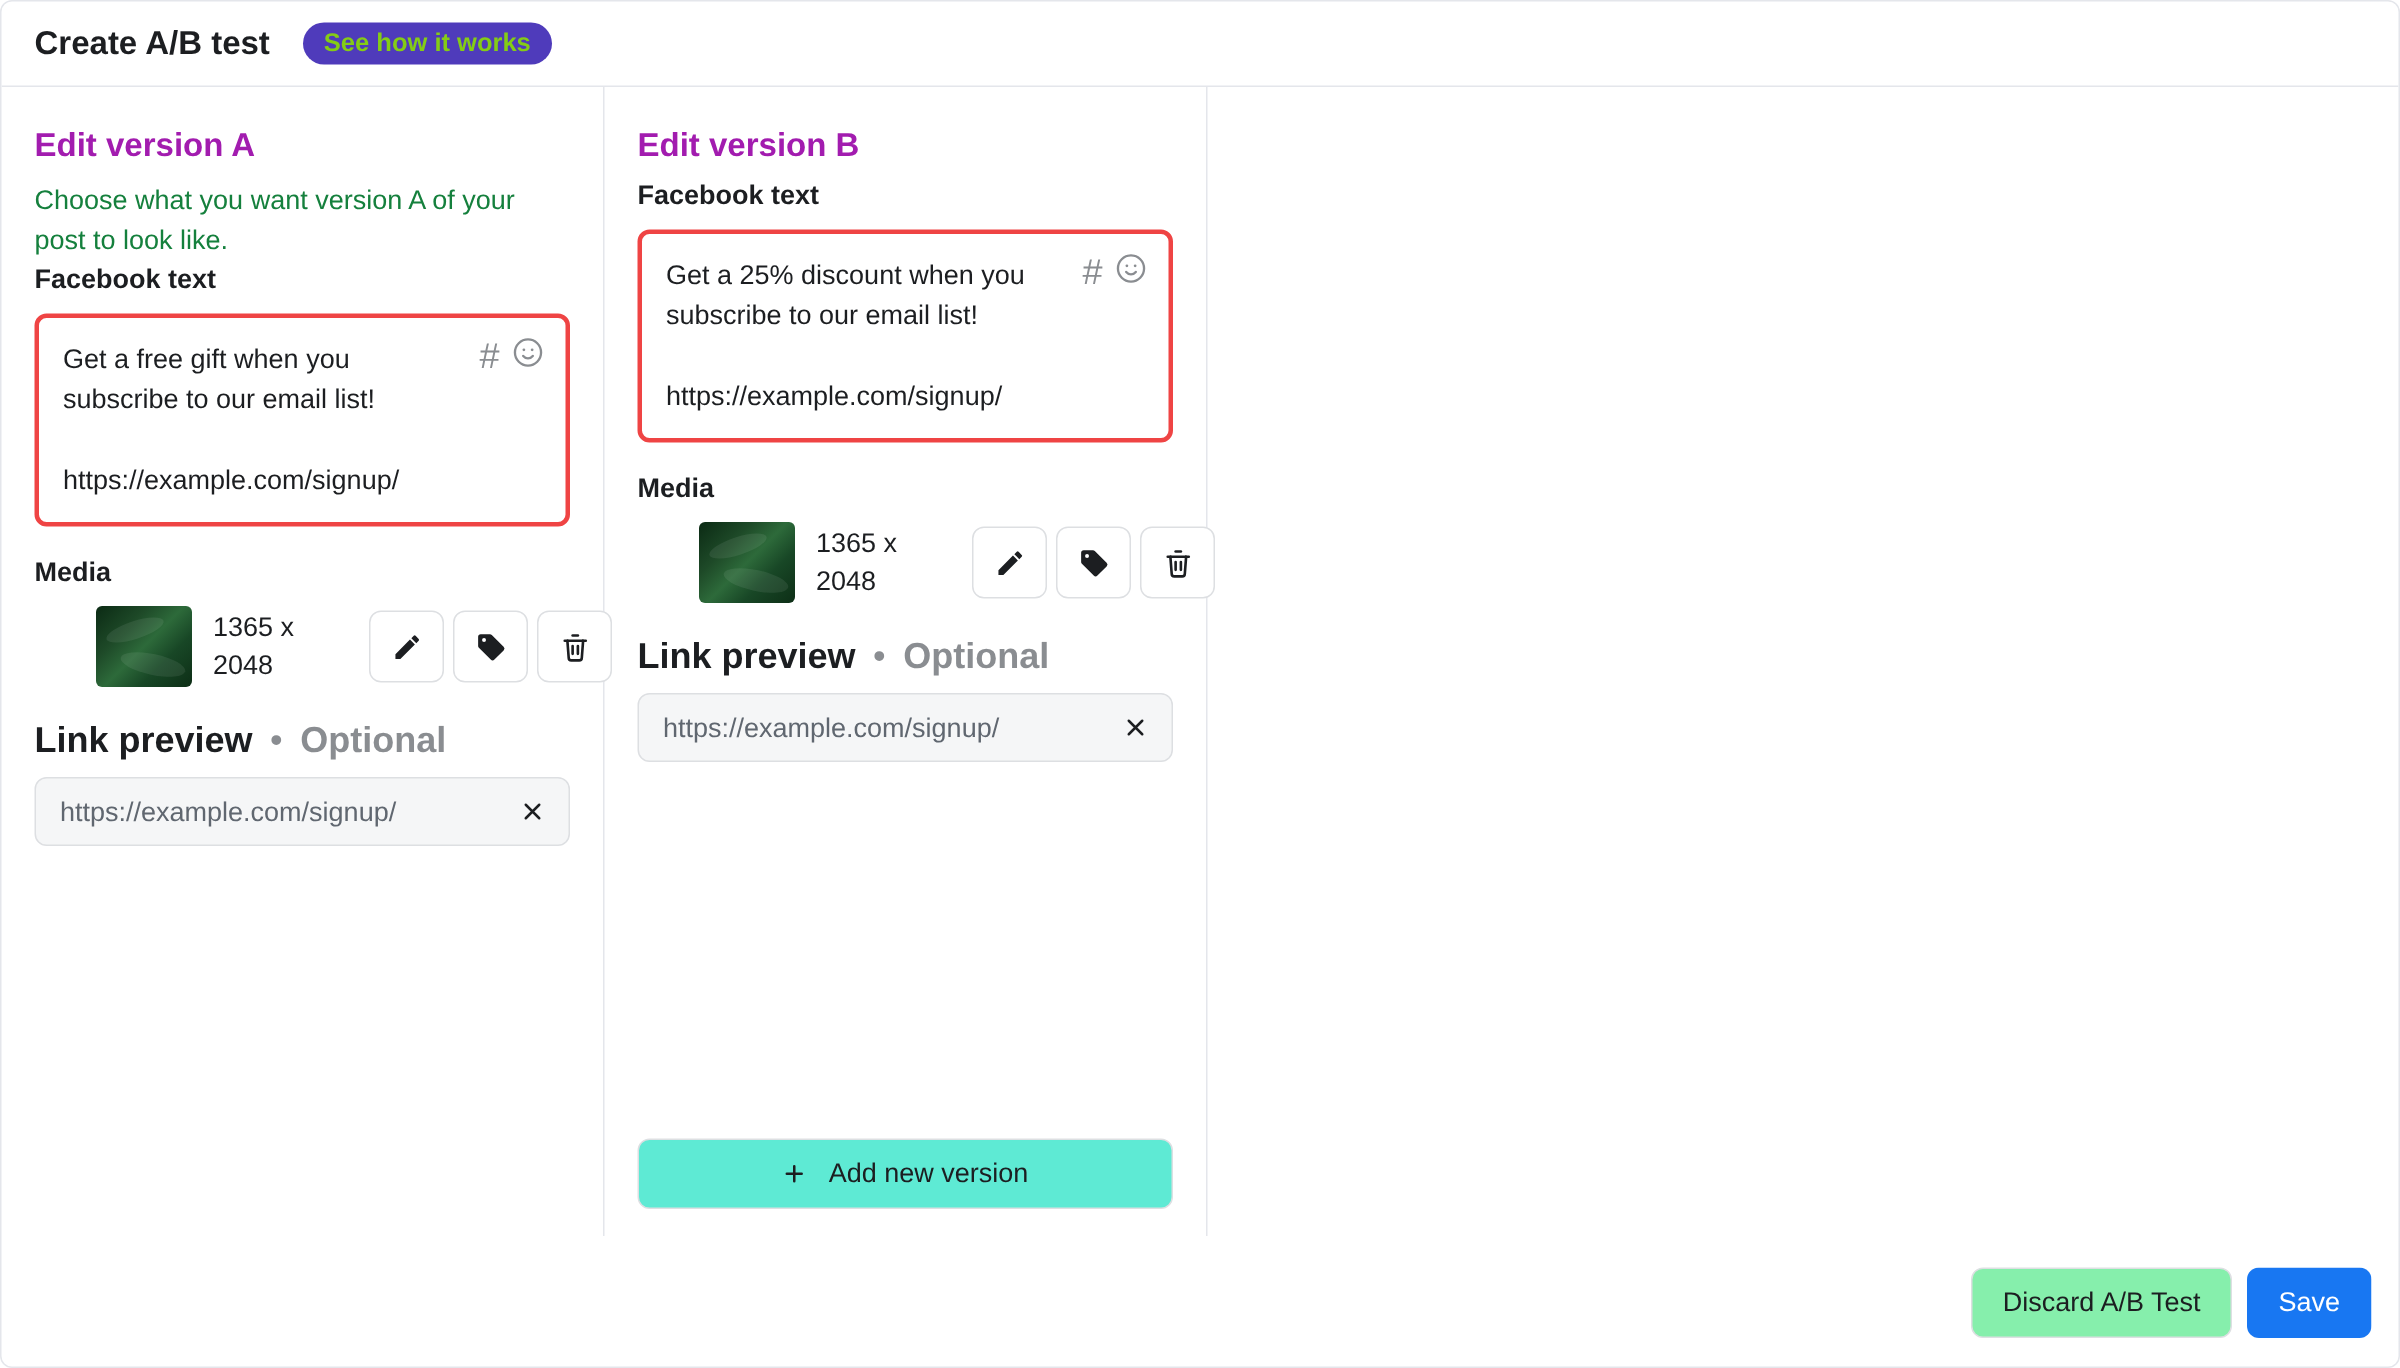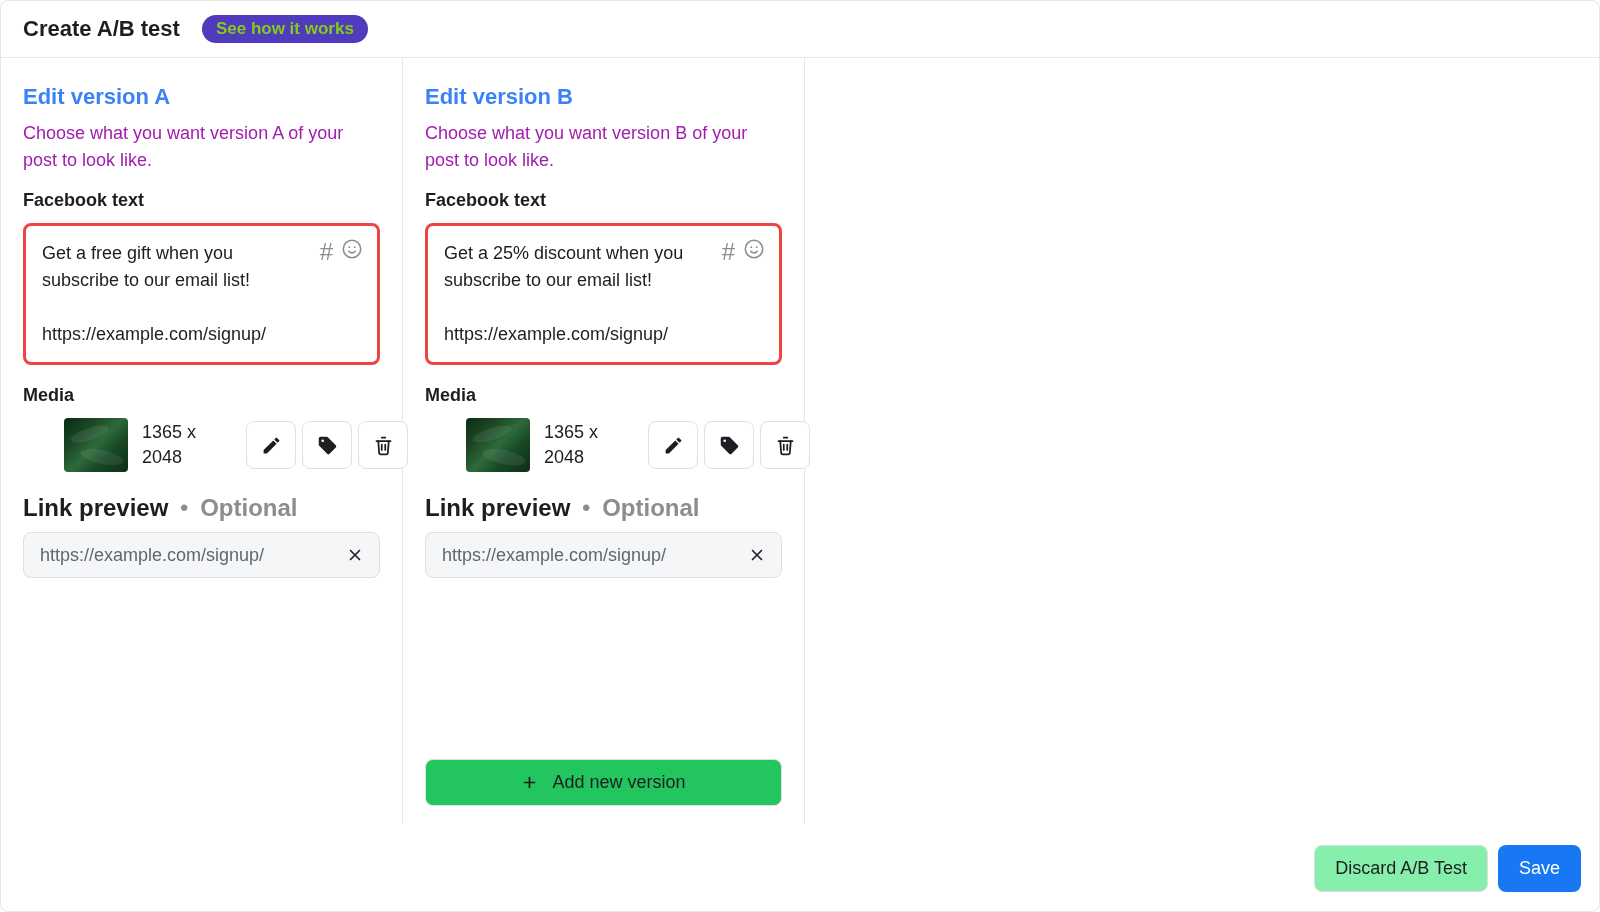--- a/index.html
+++ b/index.html
@@ -43,28 +43,28 @@
   .col {
     width: 402px;
     border-right: 1px solid #e4e6eb;
     padding: 26px 22px 18px 22px;
     display: flex;
     flex-direction: column;
   }
   .col-title {
     font-size: 22px;
     font-weight: 800;
-    color: #3b82f6;
+    color: #a21caf;
     margin-bottom: 10px;
   }
   .col-desc {
     font-size: 18px;
-    color: #a21caf;
+    color: #15803d;
     line-height: 1.5;
-    margin-bottom: 16px;
+    margin-bottom: 2px;
   }
   .label {
     font-size: 18px;
     font-weight: 700;
     color: #1c1e21;
     margin-bottom: 12px;
   }
   .text-box {
     border: 3px solid #ef4444;
     border-radius: 8px;
@@ -167,21 +167,21 @@
     display: flex;
     align-items: center;
     justify-content: center;
     cursor: pointer;
     color: #1c1e21;
   }
   .clear-btn svg { width: 18px; height: 18px; }
   .spacer { flex: 1; }
   .add-version-btn {
     border: 1px solid #dddfe2;
-    background: #22c55e;
+    background: #5eead4;
     border-radius: 8px;
     padding: 12px 0;
     display: flex;
     align-items: center;
     justify-content: center;
     gap: 14px;
     font-size: 18px;
     color: #1c1e21;
     cursor: pointer;
   }
@@ -279,21 +279,20 @@
       <div class="clear-btn">
         <svg viewBox="0 0 24 24" fill="none" stroke="#1c1e21" stroke-width="2.2" stroke-linecap="round">
             <path d="M6 6l12 12M18 6L6 18"></path>
           </svg>
       </div>
     </div>
   </div>
 
   <div class="col">
     <div class="col-title">Edit version B</div>
-    <div class="col-desc">Choose what you want version B of your post to look like.</div>
 
     <div class="label">Facebook text</div>
     <div class="text-box">
       <div class="text-content">Get a 25% discount when you subscribe to our email list!
 
 https://example.com/signup/</div>
       <div class="text-tools">
         <span class="hash-icon">#</span>
         <span class="emoji-icon">
           <svg viewBox="0 0 24 24" fill="none" stroke="#8a8d91" stroke-width="1.7">

